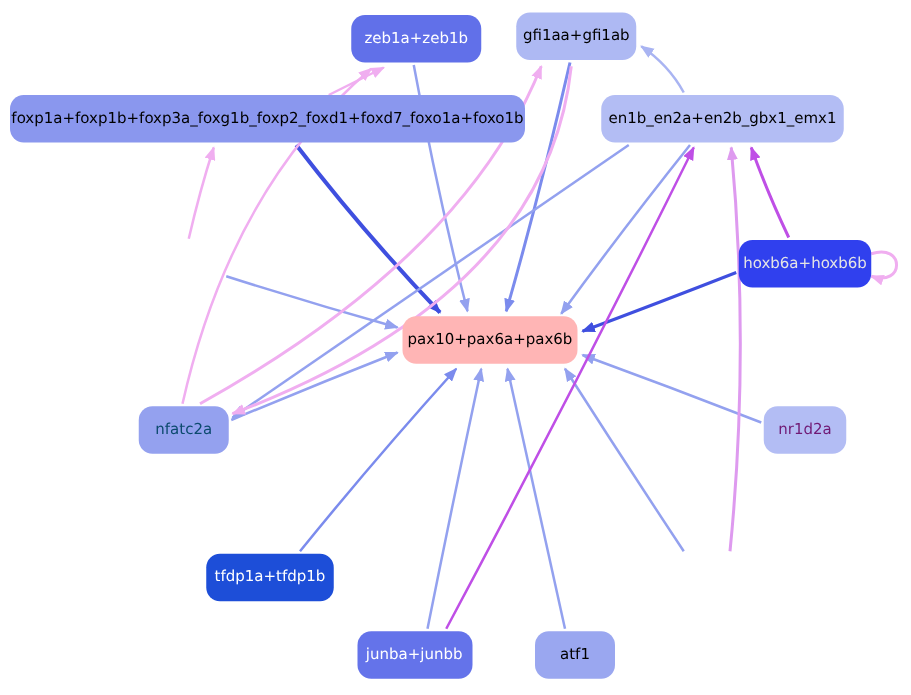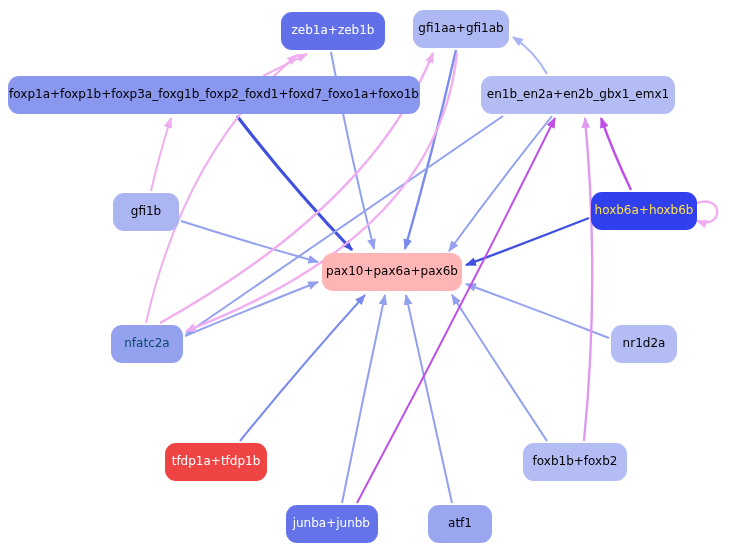--- a/index.html
+++ b/index.html
@@ -82,40 +82,34 @@
       </div>
       <div class="node" style="left: 413px; top: 10px; width: 96px; height: 38px; background: rgb(174, 185, 243); color: rgb(0, 0, 0);">
         <span>gfi1aa+gfi1ab</span>
       </div>
       <div class="node" style="left: 8px; top: 76px; width: 412px; height: 38px; background: rgb(138, 151, 238); color: rgb(0, 0, 0); justify-content: center;">
         <span>foxp1a+foxp1b+foxp3a_foxg1b_foxp2_foxd1+foxd7_foxo1a+foxo1b</span>
       </div>
       <div class="node" style="left: 481px; top: 76px; width: 194px; height: 38px; background: rgb(179, 189, 244); color: rgb(0, 0, 0); text-align: right;">
         <span>en1b_en2a+en2b_gbx1_emx1</span>
       </div>
-      <div class="node" style="left: 113px; top: 193px; width: 66px; height: 38px; background: rgb(170, 181, 242); color: rgb(0, 0, 0);">
-        <span>gfi1b</span>
-      </div>
-      <div class="node" style="left: 591px; top: 192px; width: 106px; height: 38px; background: rgb(48, 64, 238); color: #fde047;">
+      <div class="node" style="left: 591px; top: 192px; width: 106px; height: 38px; background: rgb(48, 64, 238); color: #e5e5e5;">
         <span>hoxb6a+hoxb6b</span>
       </div>
       <div class="node" style="left: 322px; top: 253px; width: 140px; height: 38px; background: rgb(255, 181, 181); color: rgb(0, 0, 0);">
         <span>pax10+pax6a+pax6b</span>
       </div>
       <div class="node" style="left: 111px; top: 325px; width: 72px; height: 38px; background: rgb(148, 161, 239); color: #0c4a6e;">
         <span>nfatc2a</span>
       </div>
-      <div class="node" style="left: 611px; top: 325px; width: 66px; height: 38px; background: rgb(179, 189, 244); color: #000000; align-items: center;">
+      <div class="node" style="left: 611px; top: 325px; width: 66px; height: 38px; background: rgb(179, 189, 244); color: #701a75; align-items: center;">
         <span>nr1d2a</span>
       </div>
-      <div class="node" style="left: 165px; top: 443px; width: 102px; height: 38px; background: #ef4444; color: rgb(255, 255, 255);">
+      <div class="node" style="left: 165px; top: 443px; width: 102px; height: 38px; background: #1d4ed8; color: rgb(255, 255, 255);">
         <span>tfdp1a+tfdp1b</span>
-      </div>
-      <div class="node" style="left: 523px; top: 443px; width: 104px; height: 38px; background: rgb(179, 189, 244); color: rgb(0, 0, 0);">
-        <span>foxb1b+foxb2</span>
       </div>
       <div class="node" style="left: 286px; top: 505px; width: 92px; height: 38px; background: rgb(100, 115, 234); color: rgb(255, 255, 255); justify-content: flex-end;">
         <span>junba+junbb</span>
       </div>
       <div class="node" style="left: 428px; top: 505px; width: 64px; height: 38px; background: rgb(154, 167, 240); color: rgb(0, 0, 0);">
         <span>atf1</span>
       </div>
     </div>
 </div>
 

